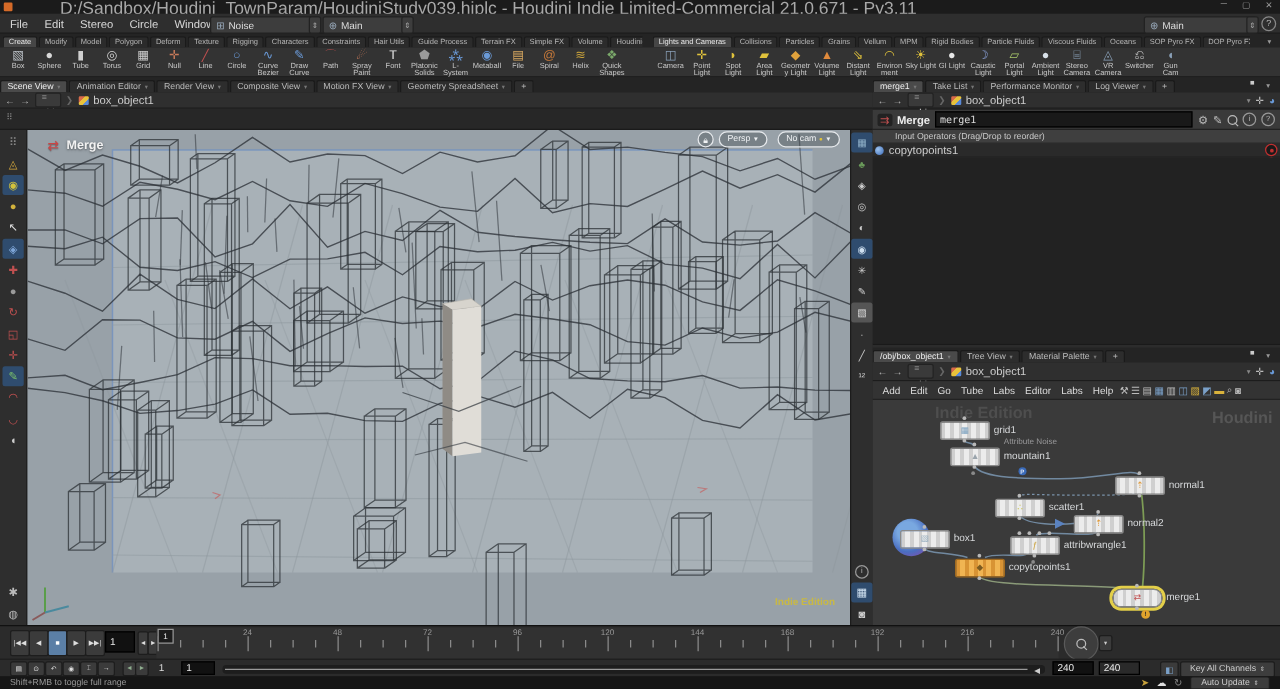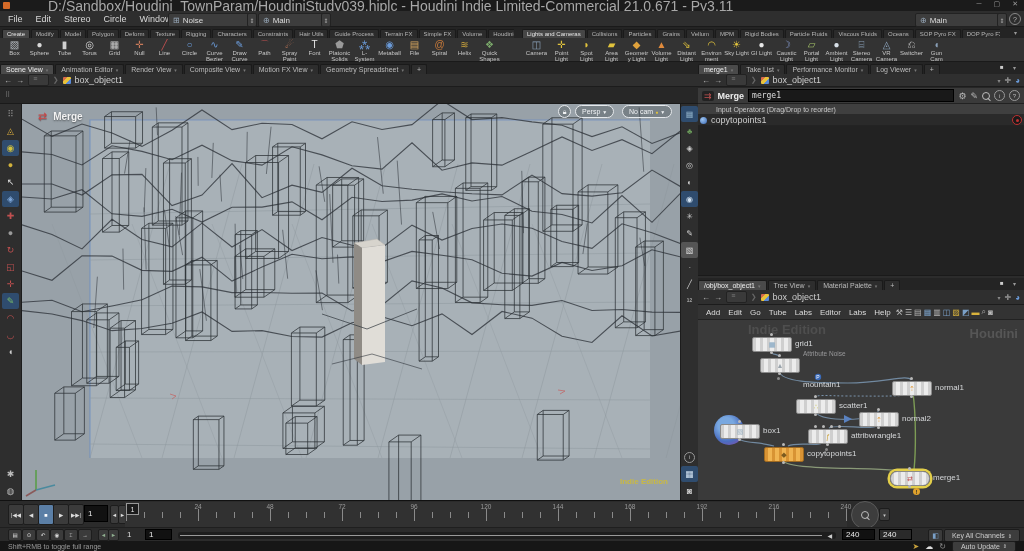--- a/index.html
+++ b/index.html
@@ -474,21 +474,21 @@
     <div id="nodes">
         <div class="nodebody" style="left: 54px; top: 17px;">
           <span class="nicon" style="color: rgb(127, 163, 192);">▦</span>
         </div>
         <div class="nodelabel" style="left: 97px; top: 19px;">grid1</div>
         <div class="ndot" style="left: 71.5px; top: 13px;"></div>
         <div class="ndot" style="left: 71.5px; top: 31px;"></div>
         <div class="nodebody" style="left: 62px; top: 38px;">
           <span class="nicon" style="color: rgb(154, 164, 172);">▲</span>
         </div>
-        <div class="nodelabel" style="left: 105px; top: 40px; margin-top: 20px;">mountain1</div>
+        <div class="nodelabel" style="left: 105px; top: 40px;">mountain1</div>
         <div class="nodenote" style="left: 105px; top: 30px;">Attribute Noise</div>
         <div class="ndot" style="left: 79.5px; top: 34px;"></div>
         <div class="ndot" style="left: 79.5px; top: 52px;"></div>
         <div class="nbadge" style="left: 79px; top: 57px;"></div>
         <div class="nodebody" style="left: 194px; top: 61px;">
           <span class="nicon" style="color: rgb(224, 154, 58);">⇡</span>
         </div>
         <div class="nodelabel" style="left: 237px; top: 63px;">normal1</div>
         <div class="ndot" style="left: 211.5px; top: 57px;"></div>
         <div class="ndot" style="left: 211.5px; top: 75px;"></div>

